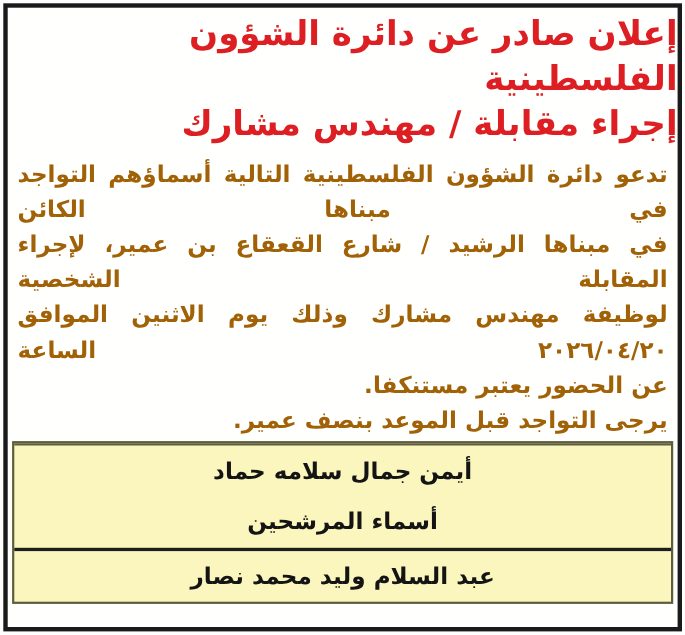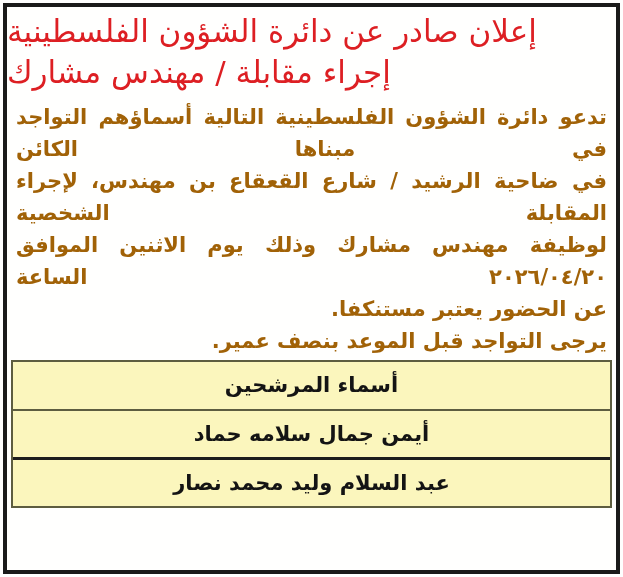--- a/index.html
+++ b/index.html
@@ -20,23 +20,23 @@
     left: 3px;
     top: 3px;
     width: 609px;
     height: 563px;
     border: 4px solid var(--border-black, #1a1a1a);
     background: #fffffe;
     direction: rtl;
   }
   .header {
     padding-top: 4px;
-    text-align: left;
+    text-align: right;
     color: var(--title-red, #dd1f23);
-    font-weight: normal;
+    font-weight: bold;
   }
   .header .title-line {
     font-size: 31px;
     line-height: 41px;
     letter-spacing: 0;
   }
   .body-text {
     padding: 8px 9px 0 9px;
     color: #a16207;
     font-size: 21px;
@@ -83,27 +83,27 @@
 <div class="canvas">
   <div class="frame">
 
     <div class="header">
       <div class="title-line">إعلان صادر عن دائرة الشؤون الفلسطينية</div>
       <div class="title-line">إجراء مقابلة / مهندس مشارك</div>
     </div>
 
     <div class="body-text">
       <div class="line just">تدعو دائرة الشؤون الفلسطينية التالية أسماؤهم التواجد في مبناها الكائن</div>
-      <div class="line just">في ضاحية الرشيد / شارع القعقاع بن مهندس، لإجراء المقابلة الشخصية</div>
+      <div class="line just">في مبناها الرشيد / شارع القعقاع بن عمير، لإجراء المقابلة الشخصية</div>
       <div class="line just">لوظيفة مهندس مشارك وذلك يوم الاثنين الموافق ٢٠٢٦/٠٤/٢٠ الساعة</div>
       <div class="line right">عن الحضور يعتبر مستنكفا.</div>
       <div class="line right">يرجى التواجد قبل الموعد بنصف عمير.</div>
     </div>
 
     <div class="candidates">
+      <div class="trow">أيمن جمال سلامه حماد</div>
       <div class="trow head">أسماء المرشحين</div>
-      <div class="trow">أيمن جمال سلامه حماد</div>
       <div class="trow thick">عبد السلام وليد محمد نصار</div>
 
     </div>
 
   </div>
 </div>
 
 </body></html>

